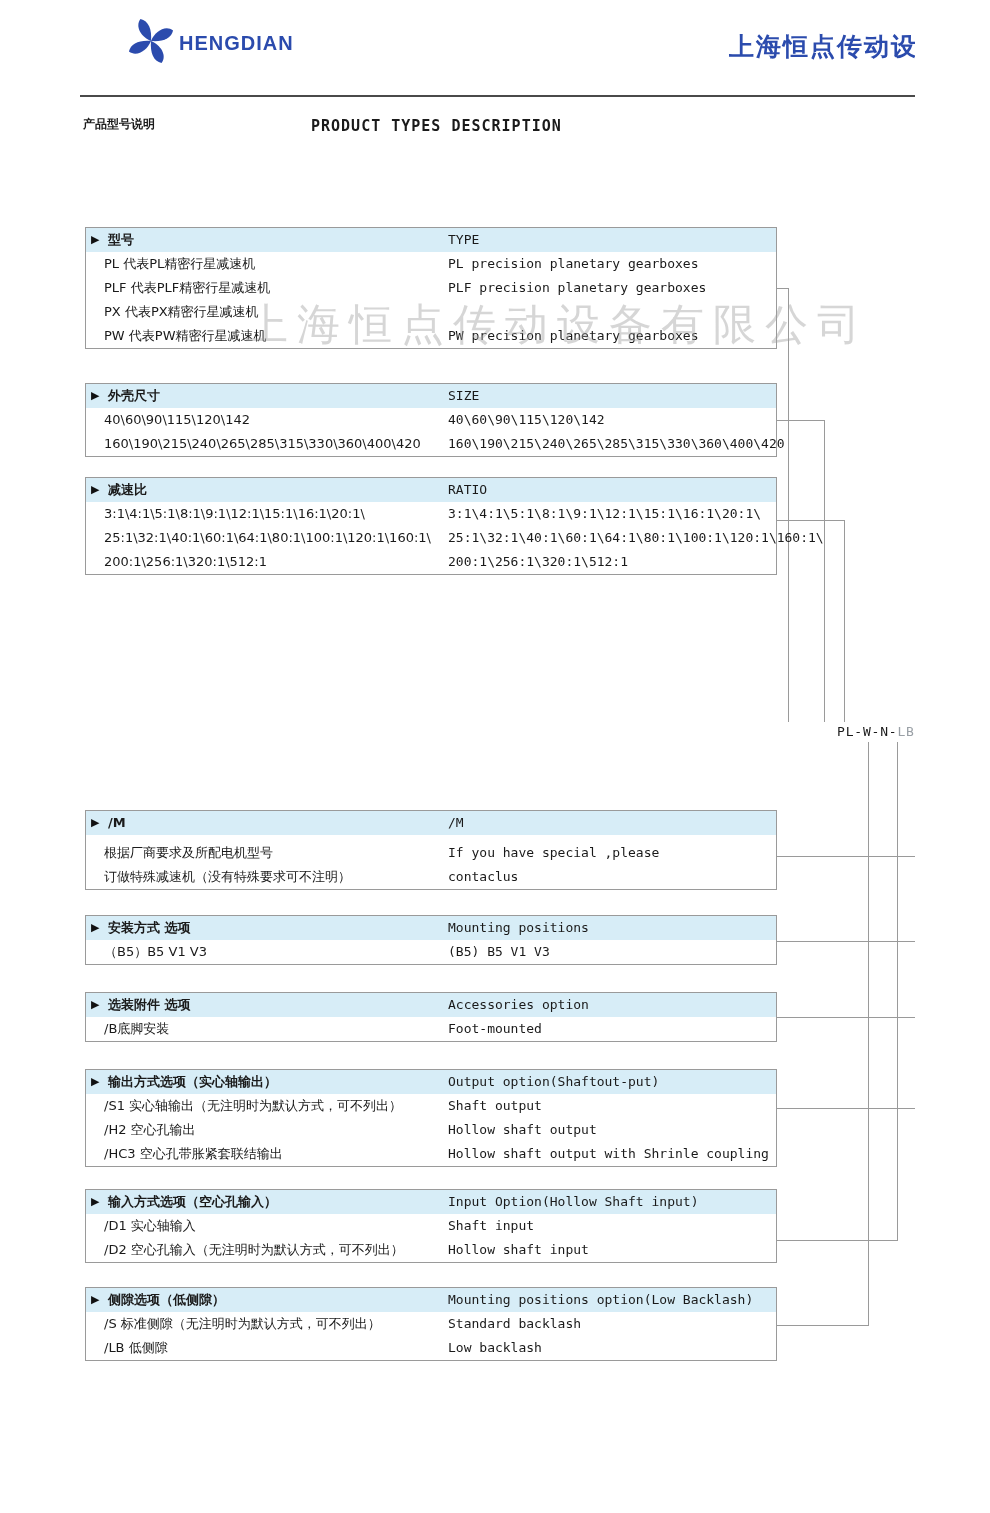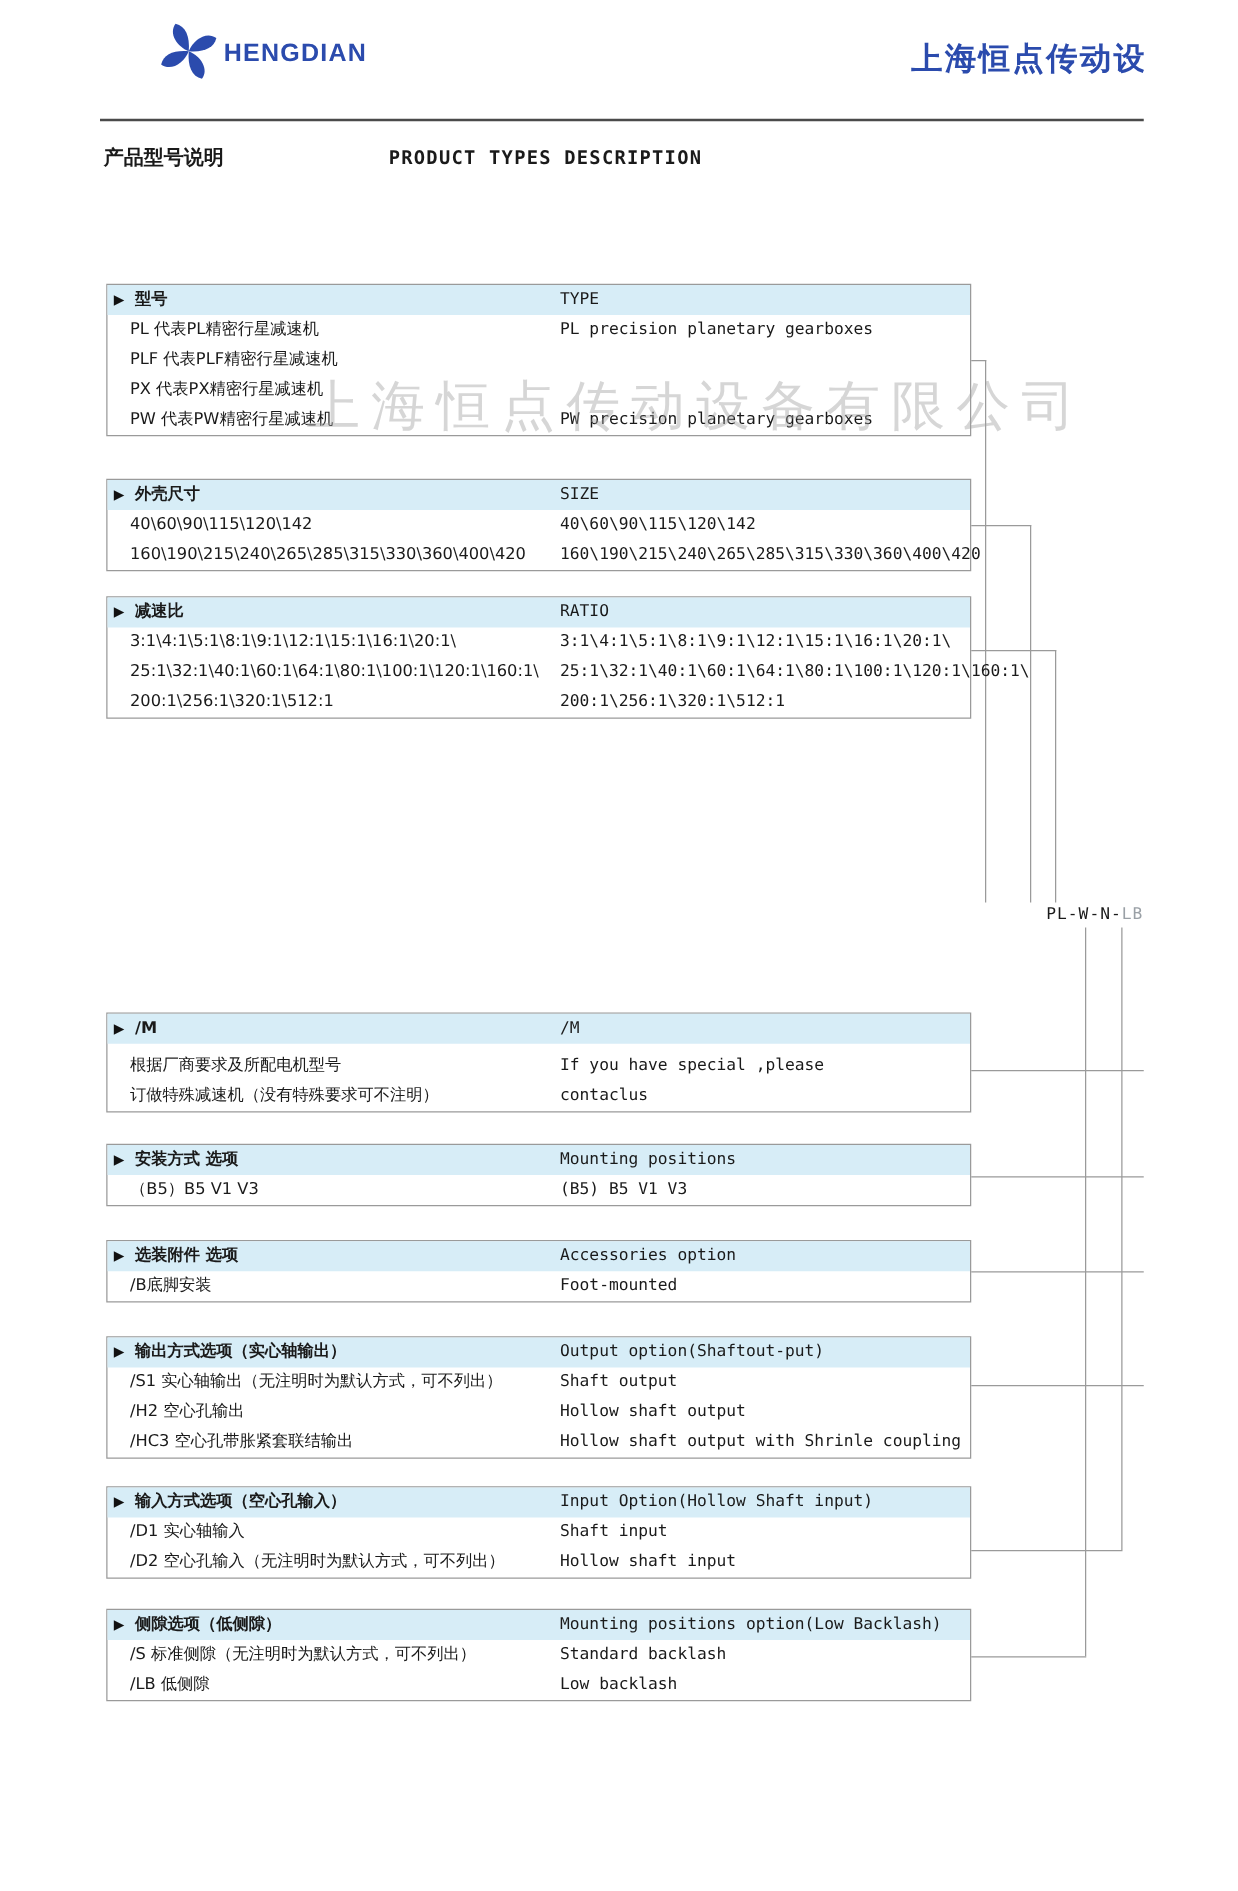--- a/index.html
+++ b/index.html
@@ -4,21 +4,21 @@
 <style>
   html,body{margin:0;padding:0;background:#ffffff;}
   body{font-family:"DejaVu Sans","Liberation Sans",sans-serif;color:#1a1a1a;}
   #page{position:relative;width:840px;height:1513px;background:#ffffff;overflow:hidden;margin:0 auto;}
 
   
   .logo{position:absolute;left:52px;top:14px;}
   .brand{position:absolute;left:104px;top:32px;font-size:20px;font-weight:bold;color:#2b4bad;letter-spacing:1px;font-family:"Liberation Sans","DejaVu Sans",sans-serif;}
   .company{position:absolute;left:500px;top:30px;width:478px;text-align:right;font-size:25px;font-weight:bold;color:#2b4bad;letter-spacing:2px;}
   .toprule{position:absolute;left:5px;top:95px;width:980px;height:2px;background:#4a4a4a;}
-  .title-cn{position:absolute;left:8px;top:116px;font-size:16px;font-weight:bold;}
+  .title-cn{position:absolute;left:8px;top:116px;font-size:12px;font-weight:bold;}
   .title-en{position:absolute;left:196px;top:117px;font-size:15px;font-weight:bold;font-family:"DejaVu Sans Mono","Liberation Mono",monospace;letter-spacing:1px;margin-left:40px;}
 
   
   .watermark{position:absolute;left:170px;top:296px;font-size:43px;color:#9f9f9f;opacity:0.42;letter-spacing:9px;white-space:nowrap;z-index:5;pointer-events:none;}
 
   
   .section{position:absolute;left:10px;width:690px;border:1px solid #9a9a9a;background:#ffffff;z-index:2;}
   .sec-header{position:relative;height:24px;background:#d7edf7;}
   .tri{position:absolute;left:5px;top:5px;font-size:11px;line-height:14px;color:#111;}
   .h-cn{position:absolute;left:22px;top:0;line-height:24px;font-size:13px;font-weight:bold;text-align:center;}
@@ -65,20 +65,21 @@
       <span class="tri">▶</span>
       <span class="h-cn">型号</span>
       <span class="h-en">TYPE</span>
     </div>
     <div class="sec-row">
       <span class="c-cn">PL 代表PL精密行星减速机</span>
       <span class="c-en">PL  precision planetary gearboxes</span>
     </div>
     <div class="sec-row">
       <span class="c-cn">PLF 代表PLF精密行星减速机</span>
+      <span class="c-en">PLF precision planetary gearboxes</span>
     </div>
     <div class="sec-row">
       <span class="c-cn">PX  代表PX精密行星减速机</span>
     </div>
     <div class="sec-row">
       <span class="c-cn">PW 代表PW精密行星减速机</span>
       <span class="c-en">PW precision planetary gearboxes</span>
     </div>
   </div>
 

